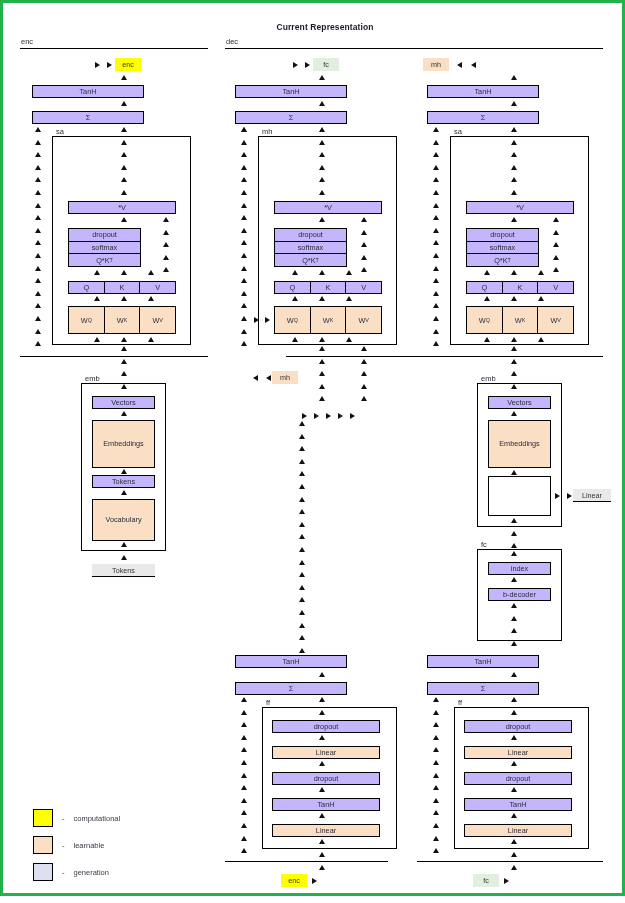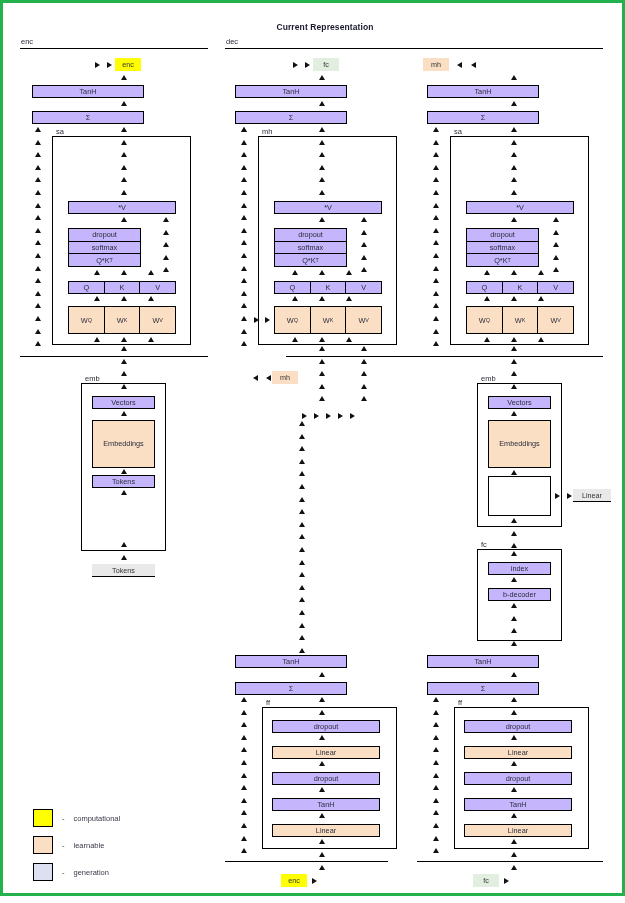--- a/index.html
+++ b/index.html
@@ -119,20 +119,21 @@
       </div>
   </div>
 
   <div class="abs rule" style="left:17px;top:353px;width:188px;"></div>
 
   <div class="abs sec-label" style="left:82px;top:371px;">emb</div>
   <div class="abs grp" style="left:78px;top:380px;width:85px;height:168px;"></div>
   <div class="abs bx comp" style="left:89px;top:393px;width:63px;height:13px;">Vectors</div>
   <div class="abs bx learn" style="left:89px;top:417px;width:63px;height:48px;">Embeddings</div>
   <div class="abs bx comp" style="left:89px;top:472px;width:63px;height:13px;">Tokens</div>
+  <div class="abs bx learn" style="left:89px;top:496px;width:63px;height:42px;">Vocabulary</div>
   <div class="abs tag tag-grey" style="left:89px;top:561px;width:63px;height:13px;">Tokens</div>
 
   <div class="abs ar up" style="left:316px;top:72px;"></div>
   <div class="abs bx comp" style="left:232px;top:82px;width:112px;height:13px;">TanH</div>
   <div class="abs ar up" style="left:316px;top:98px;"></div>
   <div class="abs bx comp" style="left:232px;top:108px;width:112px;height:13px;">Σ</div>
 
   <div class="abs sec-label" style="left:259px;top:124px;">mh</div>
   <div class="abs grp" style="left:255px;top:133px;width:139px;height:209px;"></div>
 

